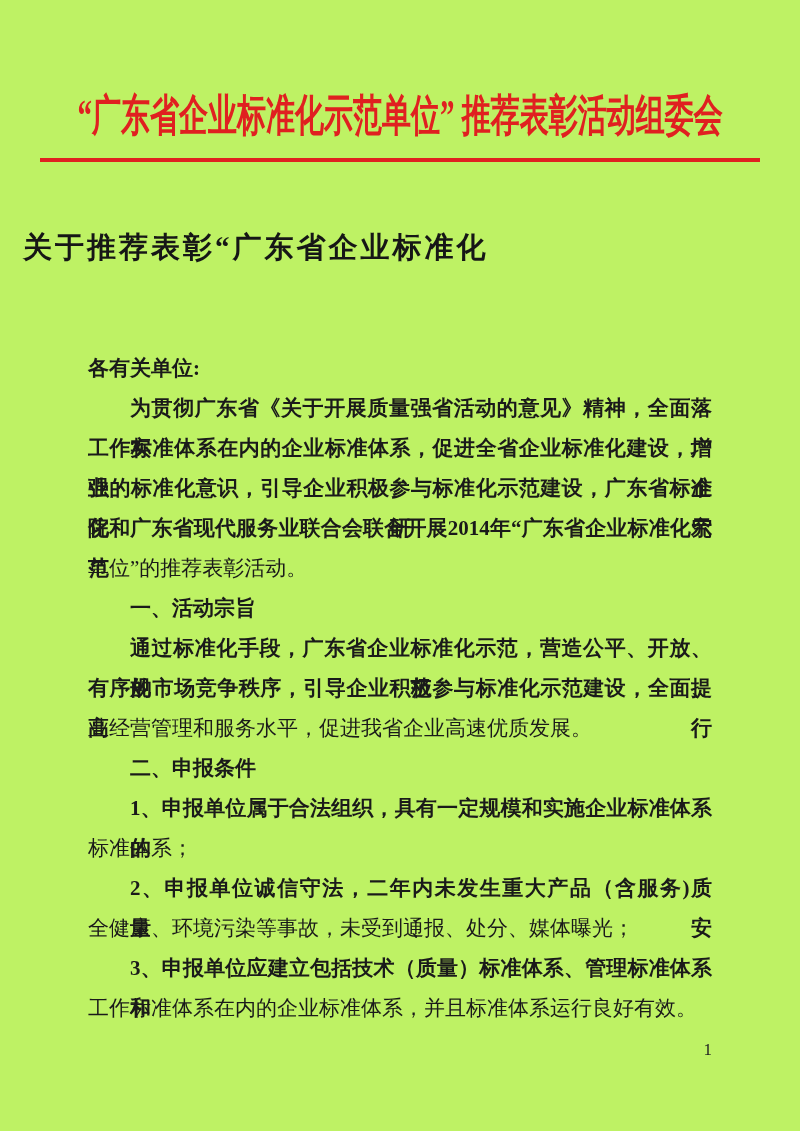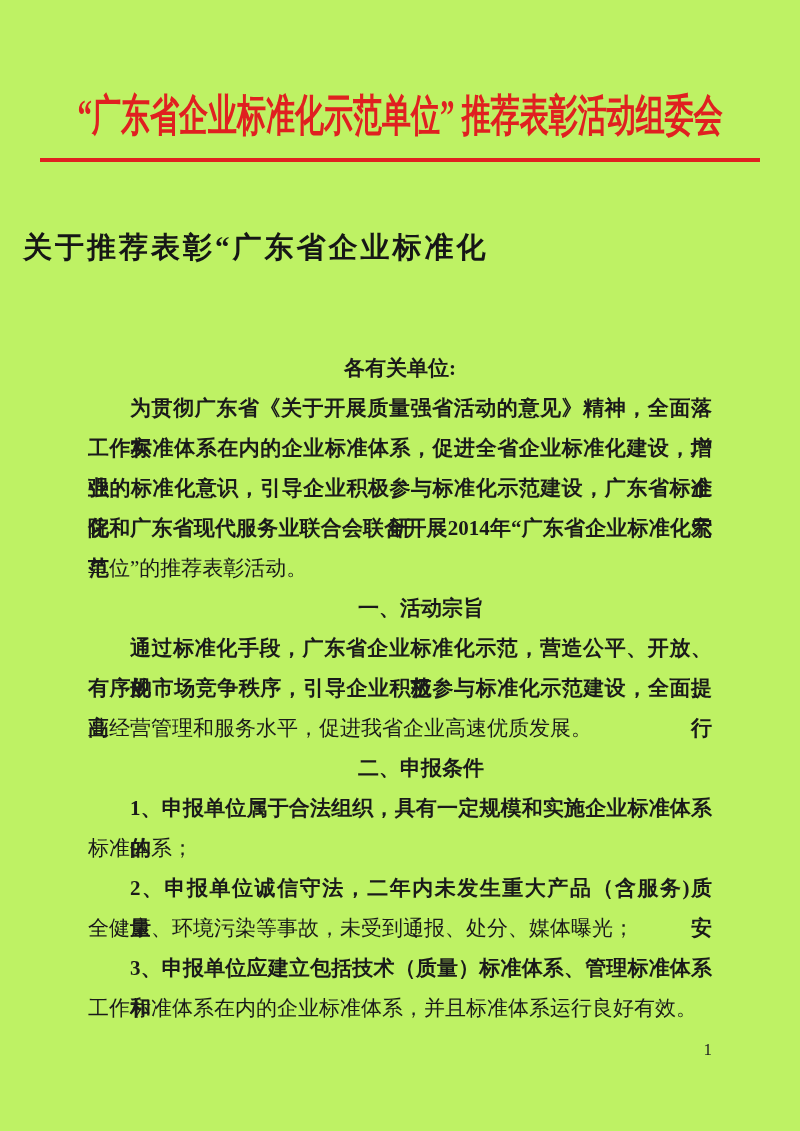--- a/index.html
+++ b/index.html
@@ -59,21 +59,21 @@
   .ln { height: 40px; white-space: nowrap; }
   .ln.just {
     white-space: normal;
     text-align: justify;
     text-align-last: justify;
     text-justify: inter-ideograph;
     font-weight: bold;
   }
   .ln.indent { padding-left: 42px; }
   .ln.indent.just { padding-left: 42px; }
-  .ln.bold { font-weight: bold; text-align: center; }
+  .ln.bold { font-weight: bold; }
   
   .pagenum {
     position: absolute;
     top: 1040px; left: 88px; width: 624px;
     text-align: right;
     font-size: 17px;
     color: #222222;
     font-family: "Liberation Serif", serif;
   }
 </style>

